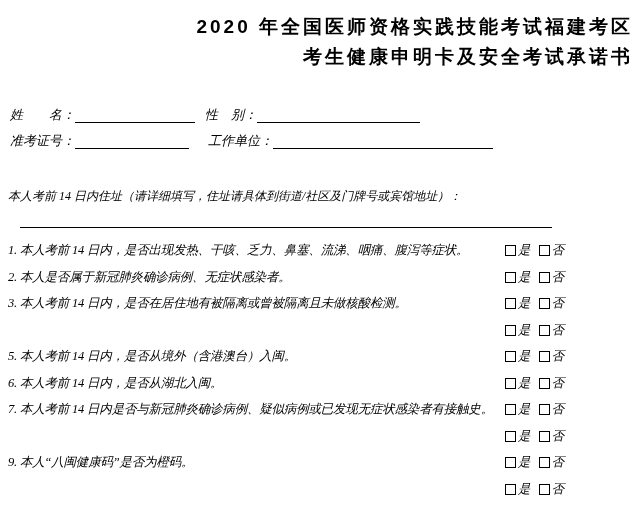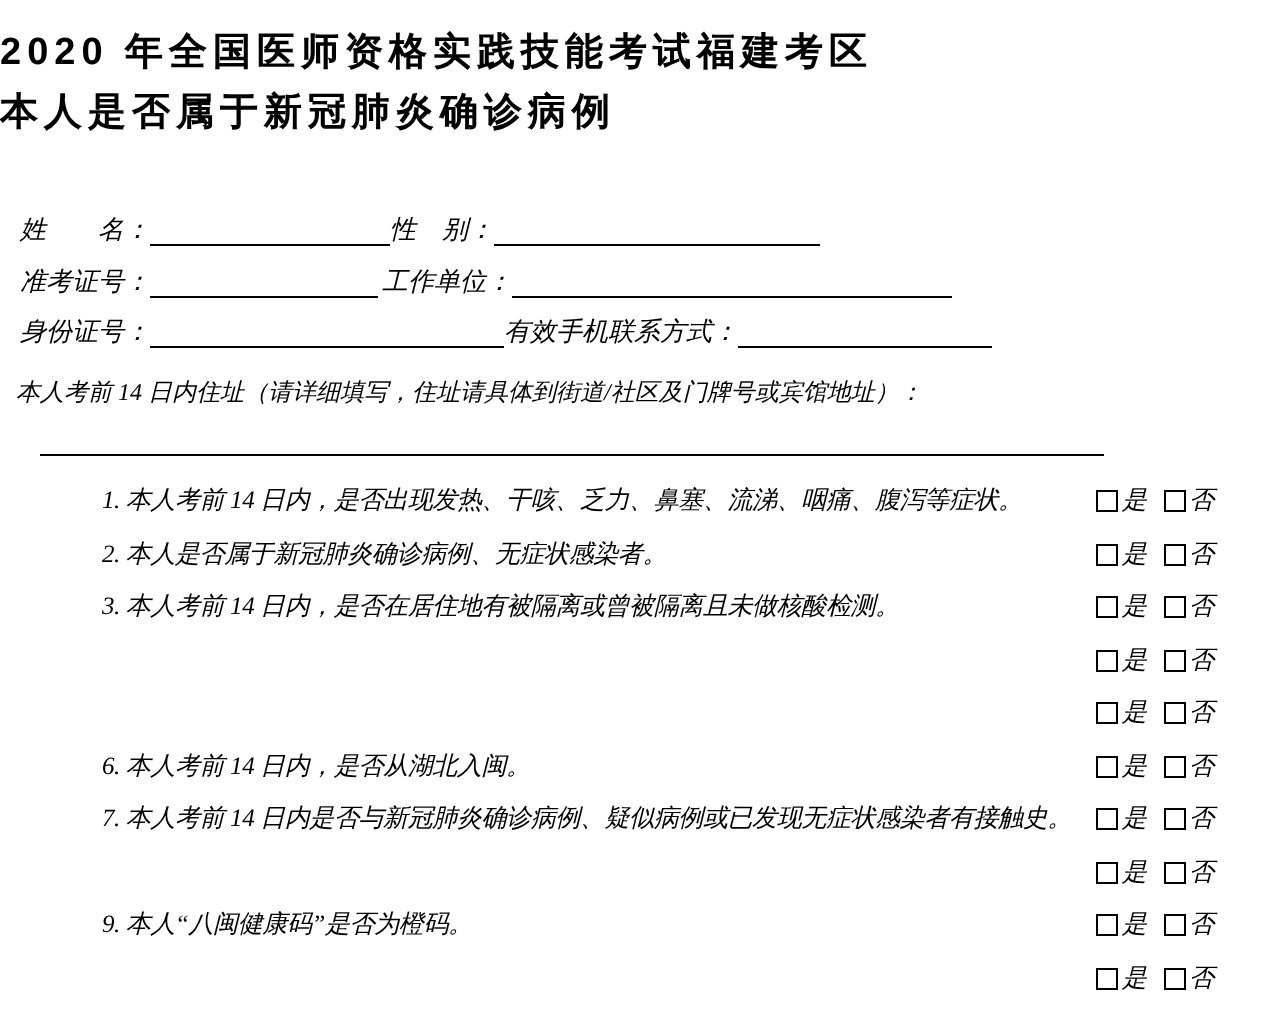--- a/index.html
+++ b/index.html
@@ -6,58 +6,58 @@
   .page{
     position:relative;
     width:633px;height:514px;
     background:#fff;color:#000;
     font-family:"Liberation Serif", serif;
     overflow:hidden;
   }
   
   .title{
     position:absolute;top:12px;left:0;right:0;
-    text-align:left;
+    text-align:right;
     font-family:"Liberation Sans", sans-serif;
     font-weight:bold;font-size:19px;line-height:30px;
     letter-spacing:3px;white-space:nowrap;
   }
   
   .form-row{
     position:absolute;left:10px;
     display:flex;align-items:center;
     font-style:italic;font-size:13px;line-height:17px;
     white-space:nowrap;
   }
   .row1{top:106px}.row2{top:132px}.row3{top:157px}
   .lbl{flex:none}
   .blank{
     display:inline-block;flex:none;
     border-bottom:1px solid #000;height:15px;
   }
   .w-name{width:120px}.w-gender{width:163px}
   .w-adm{width:114px}.w-work{width:220px}
   .w-id{width:177px}.w-phone{width:127px}
-  .ml10{}.ml2{margin-left:2px}
+  .ml10{margin-left:10px}.ml2{margin-left:19px}
   
   .addr-label{
     position:absolute;top:188px;left:8px;
     font-style:italic;font-size:12px;white-space:nowrap;
   }
   .addr-line{
     position:absolute;top:211px;left:20px;
     width:532px;height:16px;
     border-bottom:1px solid #000;
   }
   
   .questions{
     position:absolute;top:242px;left:8px;width:620px;
     font-style:italic;font-size:12.5px;
   }
-  .q-row{position:relative;height:26.5px;margin-left:43px;}
+  .q-row{position:relative;height:26.5px;}
   .q-text{
     position:absolute;left:0;top:0;
     white-space:nowrap;letter-spacing:-0.2px;
   }
   .q-choices{
     position:absolute;left:497px;top:0;
     display:flex;gap:8px;white-space:nowrap;
   }
   .choice{display:flex;align-items:center;cursor:pointer;}
   .box{
@@ -66,43 +66,37 @@
     background:#fff;
   }
 </style>
 </head>
 <body>
 
 <div class="page">
 
   <div class="title">
     <div>2020 年全国医师资格实践技能考试福建考区</div>
-    <div>本人是否属于新冠肺炎确诊病例</div>
+    <div>考生健康申明卡及安全考试承诺书</div>
   </div>
 
   <div class="form-row row1">
     <span class="lbl">姓　　名：</span>
     <span class="blank w-name"></span>
     <span class="lbl ml10">性　别：</span>
     <span class="blank w-gender"></span>
   </div>
 
   <div class="form-row row2">
     <span class="lbl">准考证号：</span>
     <span class="blank w-adm"></span>
     <span class="lbl ml2">工作单位：</span>
     <span class="blank w-work"></span>
   </div>
 
-  <div class="form-row row3">
-    <span class="lbl">身份证号：</span>
-    <span class="blank w-id"></span>
-    <span class="lbl ml10">有效手机联系方式：</span>
-    <span class="blank w-phone"></span>
-  </div>
 
   <div class="addr-label">本人考前 14 日内住址（请详细填写，住址请具体到街道/社区及门牌号或宾馆地址）：</div>
   <div class="addr-line"></div>
 
   <div class="questions">
 
     <div class="q-row">
       <span class="q-text">1. 本人考前 14 日内，是否出现发热、干咳、乏力、鼻塞、流涕、咽痛、腹泻等症状。</span>
       <span class="q-choices">
         <span class="choice">
@@ -151,20 +145,21 @@
             <span>是</span>
           </span>
         <span class="choice">
             <span class="box"></span>
             <span>否</span>
           </span>
       </span>
     </div>
 
     <div class="q-row">
+      <span class="q-text">5. 本人考前 14 日内，是否从境外（含港澳台）入闽。</span>
       <span class="q-choices">
         <span class="choice">
             <span class="box"></span>
             <span>是</span>
           </span>
         <span class="choice">
             <span class="box"></span>
             <span>否</span>
           </span>
       </span>

